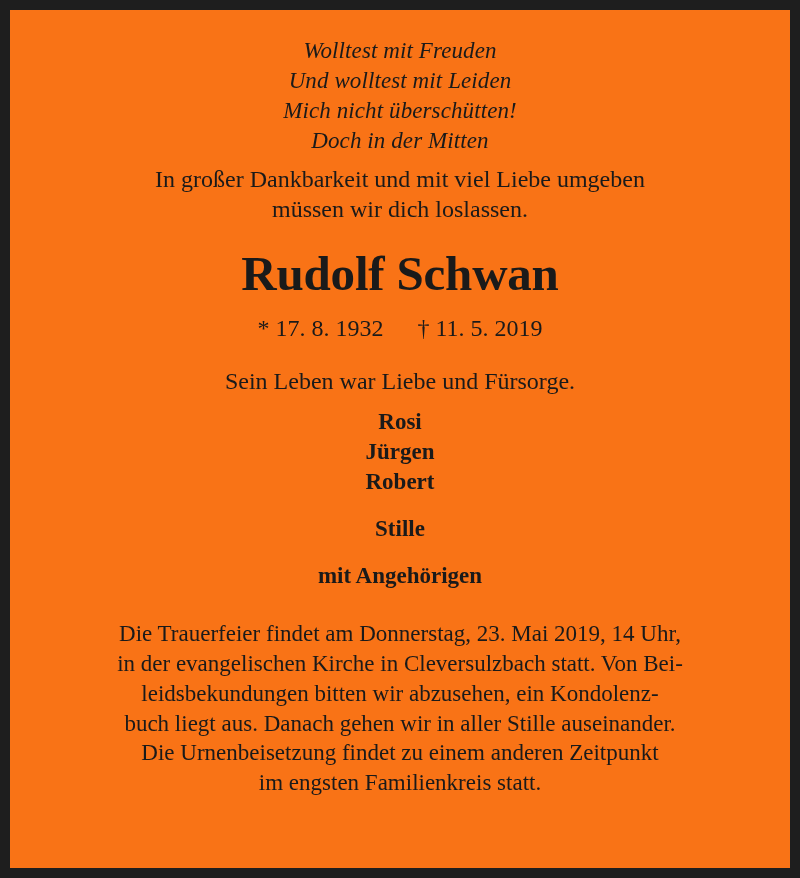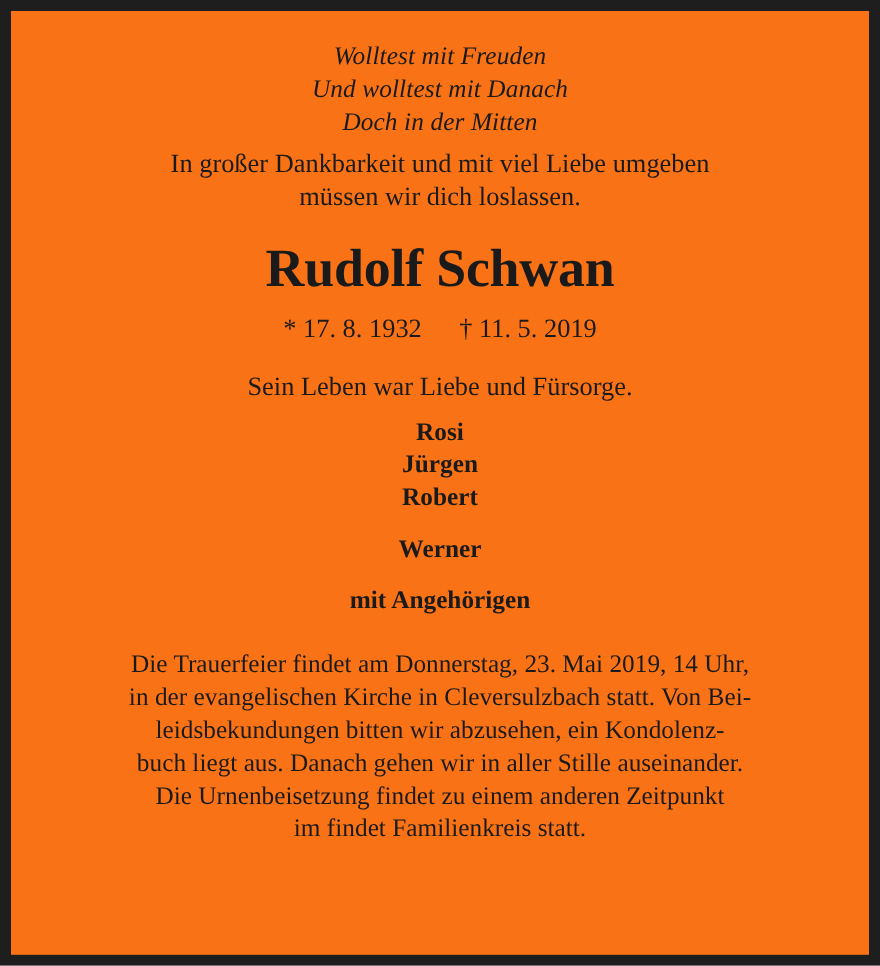--- a/index.html
+++ b/index.html
@@ -94,21 +94,22 @@
   .arr-line { white-space: nowrap; }
 </style>
 </head>
 <body>
 
 <div id="notice">
   <div id="notice-inner">
 
     <div class="poem">
       <div class="poem-line">Wolltest mit Freuden</div>
-      <div class="poem-line">Und wolltest mit Danach</div>
+      <div class="poem-line">Und wolltest mit Leiden</div>
+      <div class="poem-line">Mich nicht überschütten!</div>
       <div class="poem-line">Doch in der Mitten</div>
     </div>
 
     <div class="lead">
       <div class="lead-line">In großer Dankbarkeit und mit viel Liebe umgeben</div>
       <div class="lead-line">müssen wir dich loslassen.</div>
     </div>
 
     <div class="deceased-name">Rudolf Schwan</div>
 
@@ -122,30 +123,30 @@
 
     <div class="epitaph">Sein Leben war Liebe und Fürsorge.</div>
 
     <div class="survivors">
       <div class="survivor-group">
         <div class="survivor-name">Rosi</div>
         <div class="survivor-name">Jürgen</div>
         <div class="survivor-name">Robert</div>
       </div>
       <div class="survivor-group">
-        <div class="survivor-name">Werner</div>
+        <div class="survivor-name">Stille</div>
       </div>
       <div class="survivor-group">
         <div class="survivor-name">mit Angehörigen</div>
       </div>
     </div>
 
     <div class="arrangements">
       <div class="arr-line">Die Trauerfeier findet am Donnerstag, 23. Mai 2019, 14 Uhr,</div>
       <div class="arr-line">in der evangelischen Kirche in Cleversulzbach statt. Von Bei-</div>
       <div class="arr-line">leidsbekundungen bitten wir abzusehen, ein Kondolenz-</div>
       <div class="arr-line">buch liegt aus. Danach gehen wir in aller Stille auseinander.</div>
       <div class="arr-line">Die Urnenbeisetzung findet zu einem anderen Zeitpunkt</div>
-      <div class="arr-line">im findet Familienkreis statt.</div>
+      <div class="arr-line">im engsten Familienkreis statt.</div>
     </div>
 
   </div>
 </div>
 
 </body></html>

